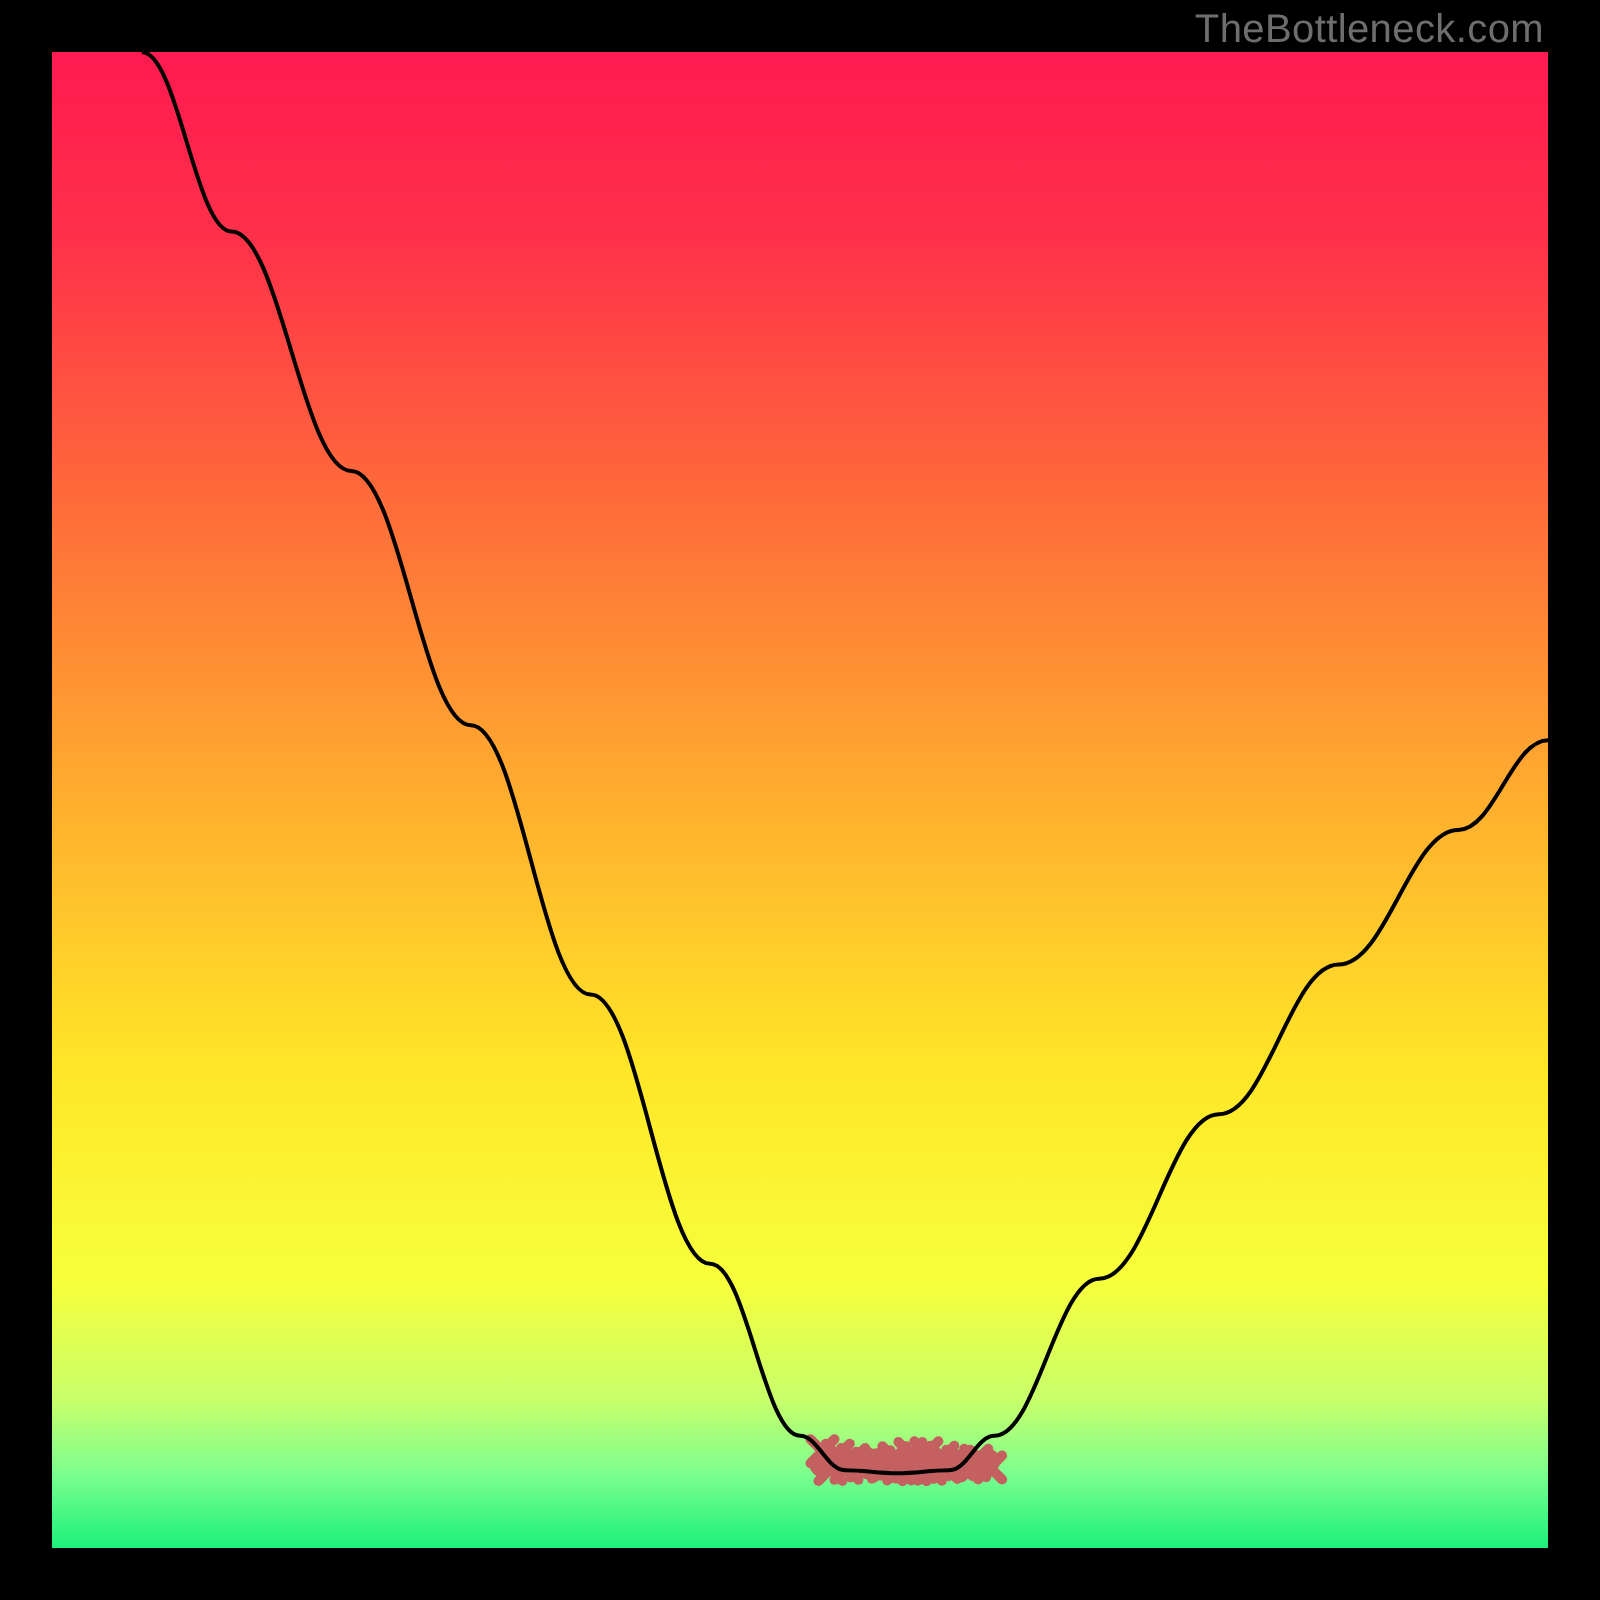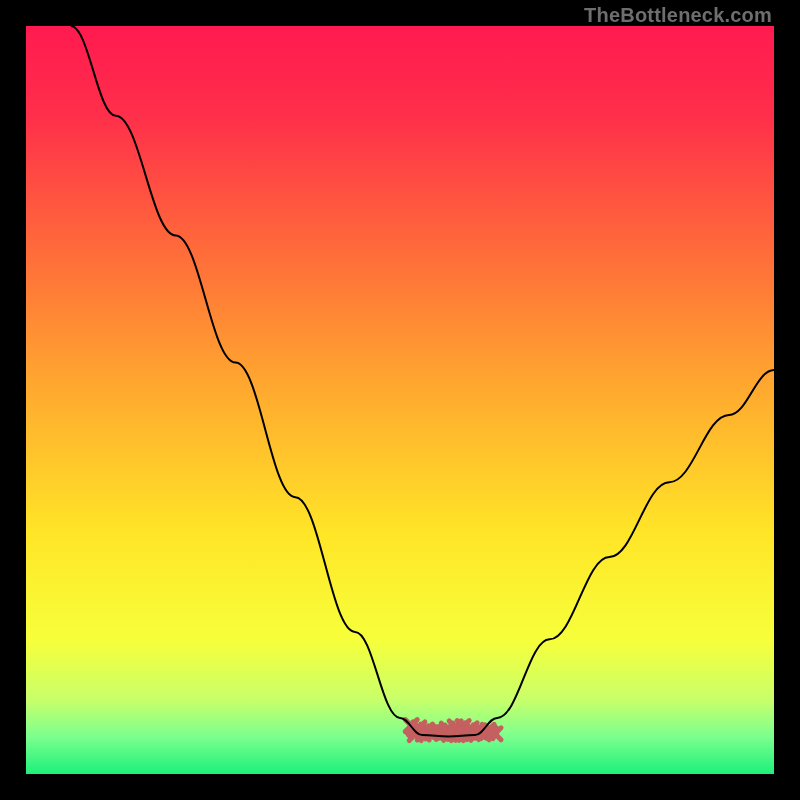--- a/index.html
+++ b/index.html
@@ -18,21 +18,21 @@
     top: 0;
     width: 748px;
     height: 748px;
   }
   .watermark {
     position: absolute;
     top: 4px;
     right: 28px;
     font-family: Arial, Helvetica, sans-serif;
     font-size: 20px;
-    font-weight: bold;
+    font-weight: normal;
     color: #6e6e6e;
     letter-spacing: 0.2px;
     margin-left: 34px;
   }
 </style>
 </head>
 <body>
 
 <div class="frame">
   <svg class="plot" viewBox="0 0 748 748">

